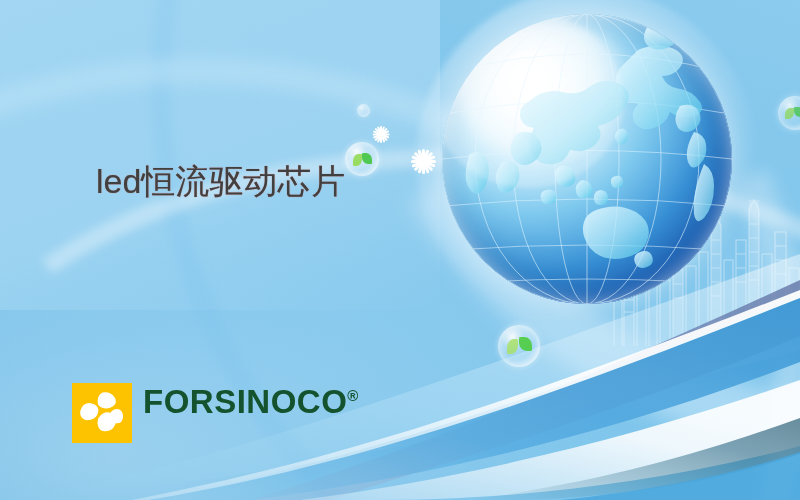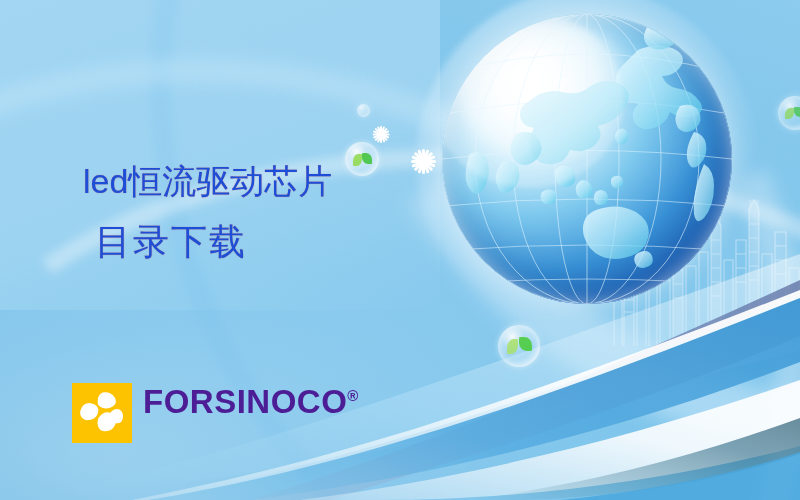--- a/index.html
+++ b/index.html
@@ -119,22 +119,22 @@
   }
   
   .sparkle{position:absolute;}
   .sparkle span{
     position:absolute;left:50%;top:50%;
     background:#ffffff;border-radius:2px;
     transform-origin:50% 50%;
   }
   
   .headline{
-    position:absolute;left:83px;top:164px;
-    color:#1d4ed8;
+    position:absolute;left:96px;top:164px;
+    color:#404040;
     line-height:1;
     text-shadow:0 0 1px rgba(245,32,0,.5);
     white-space:nowrap;
   }
   .headline .l1{
     font-size:34px;
     font-family:"Liberation Sans","DejaVu Sans",sans-serif;
     letter-spacing:0px;
   }
   .headline .l2{
@@ -151,21 +151,21 @@
   }
   .logo-mark{
     position:relative;width:60px;height:60px;
     background:#fdc300;flex:0 0 auto;
   }
   .logo-mark svg{position:absolute;inset:0;width:100%;height:100%;}
   .logo-text{margin-left:11px;padding-top:2px;}
   .logo-name{
     position:relative;
     font-size:33px;font-weight:bold;
-    color:#4c1d95;
+    color:#14532d;
     letter-spacing:.5px;
     line-height:1;
     font-family:"Liberation Sans","DejaVu Sans",sans-serif;
     white-space:nowrap;
   }
   .logo-name .reg{
     font-size:15px;vertical-align:super;font-weight:bold;
   }
   .logo-tag{
     margin-top:3px;
@@ -377,21 +377,20 @@
     <span style="width:3px;height:25px;margin-left:-1.5px;margin-top:-12.5px;transform:rotate(90deg);"></span>
     <span style="width:3px;height:25px;margin-left:-1.5px;margin-top:-12.5px;transform:rotate(135deg);"></span>
     <span style="width:3px;height:25px;margin-left:-1.5px;margin-top:-12.5px;transform:rotate(22deg);"></span>
     <span style="width:3px;height:25px;margin-left:-1.5px;margin-top:-12.5px;transform:rotate(67deg);"></span>
     <span style="width:3px;height:25px;margin-left:-1.5px;margin-top:-12.5px;transform:rotate(112deg);"></span>
     <span style="width:3px;height:25px;margin-left:-1.5px;margin-top:-12.5px;transform:rotate(157deg);"></span>
   </div>
 
   <div class="headline">
     <span class="l1">led恒流驱动芯片</span>
-    <span class="l2">目录下载</span>
   </div>
 
   <div class="logo">
     <div class="logo-mark">
       <svg viewBox="0 0 60 60">
         <g fill="#ffffff">
           <path d="M30.5 9.5 q9 -1 12.5 5.5 q2.5 5 -2 8.2 q-5 3.4 -10.8 1.6 q-4.6 -1.5 -4.6 -6.5 q0 -6.3 4.9 -8.8 z"></path>
           <path d="M47.5 26.5 q4.8 3.2 3.2 9.2 q-1.4 5.2 -6.6 4.6 q-5 -0.6 -6.4 -5.4 q-1.2 -4.2 2.2 -7 q3.4 -2.8 7.6 -1.4 z"></path>
           <path d="M11.5 22 q5.4 -3.6 11.2 -0.4 q4.6 2.6 3.4 7.8 q-1.3 5.6 -7.4 7.3 q-6.3 1.7 -9.5 -3 q-3.2 -4.8 2.3 -11.7 z"></path>
           <path d="M33 29.5 q6 -1 9.4 3.6 q3 4.1 0.4 9.4 q-2.8 5.6 -9.2 5.8 q-6 0.2 -7.6 -5.2 q-1.8 -6.2 2.4 -10.6 q2.1 -2.2 4.6 -3 z"></path>

